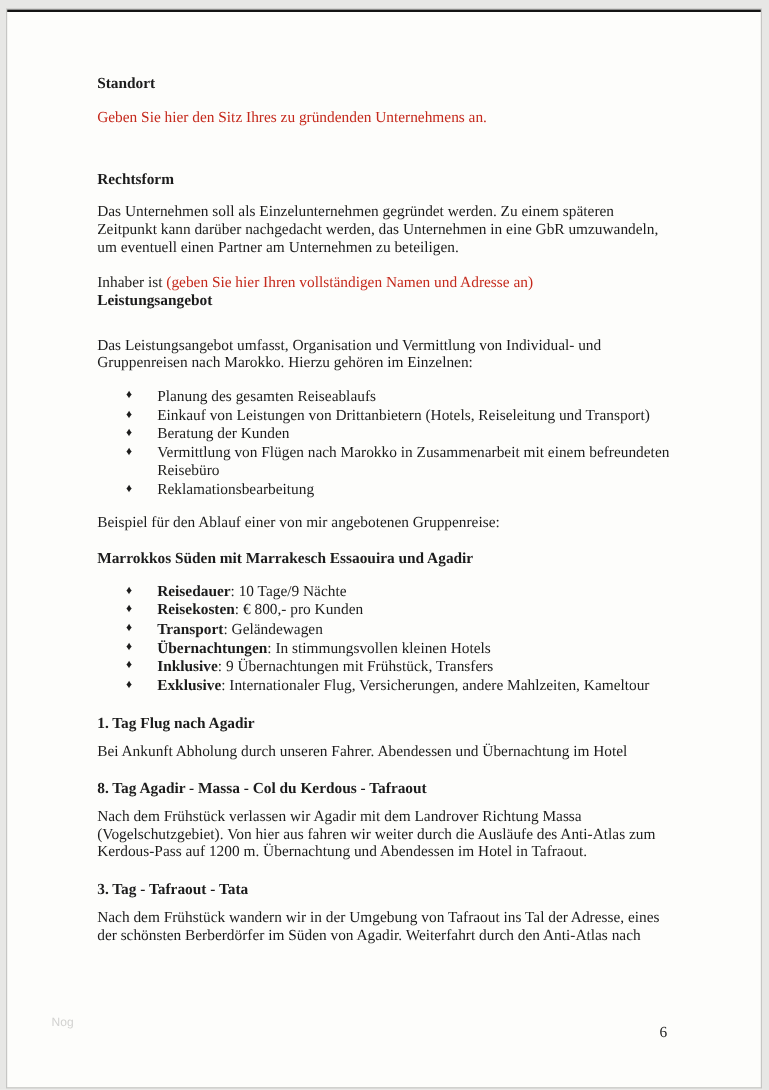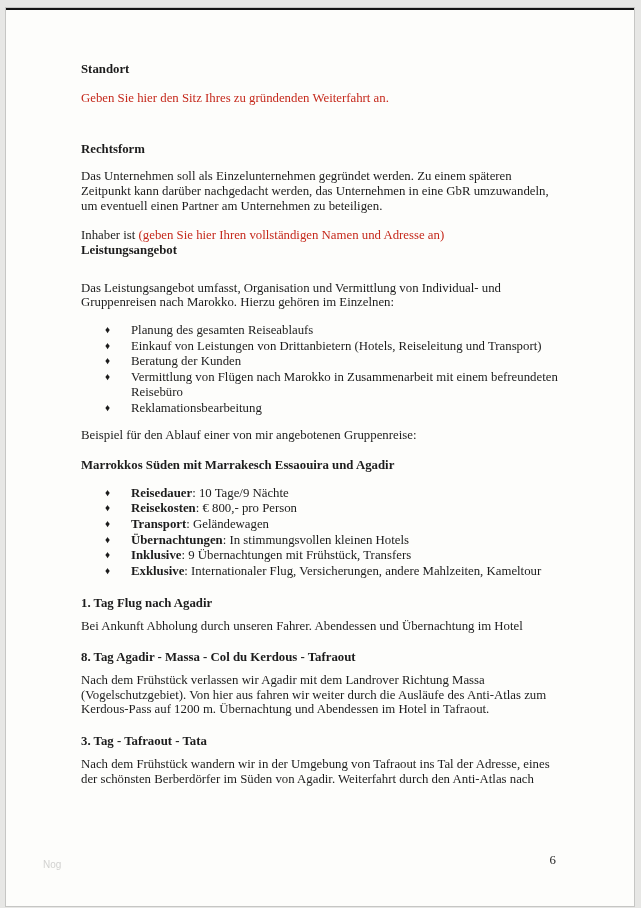--- a/index.html
+++ b/index.html
@@ -57,33 +57,33 @@
   .page-number {
     position: absolute;
     right: 78px;
     bottom: 38px;
     font-size: 12.8px;
     color: #1c1c1c;
   }
   .watermark {
     position: absolute;
     left: 37px;
-    bottom: 36px;
+    bottom: 48px;
     font-size: 10px;
     color: #d2d2d0;
     font-family: "Liberation Sans", sans-serif;
   }
 </style>
 </head>
 <body>
 
 <div class="page">
 
   <h3>Standort</h3>
-  <p class="red mt-hint">Geben Sie hier den Sitz Ihres zu gründenden Weiterfahrt an.</p>
+  <p class="red mt-hint">Geben Sie hier den Sitz Ihres zu gründenden Unternehmens an.</p>
 
   <h3 class="mt-sect">Rechtsform</h3>
   <p class="mt-para">Das Unternehmen soll als Einzelunternehmen gegründet werden. Zu einem späteren Zeitpunkt kann darüber nachgedacht werden, das Unternehmen in eine GbR umzuwandeln, um eventuell einen Partner am Unternehmen zu beteiligen.</p>
   <p class="mt-line"><span>Inhaber ist </span><span class="red">(geben Sie hier Ihren vollständigen Namen und Adresse an)</span></p>
 
   <h3 class="mt-big">Leistungsangebot</h3>
   <p class="mt-intro">Das Leistungsangebot umfasst, Organisation und Vermittlung von Individual- und Gruppenreisen nach Marokko. Hierzu gehören im Einzelnen:</p>
 
   <ul class="diamond">
     <li>
@@ -111,21 +111,21 @@
   <p class="mt-list">Beispiel für den Ablauf einer von mir angebotenen Gruppenreise:</p>
   <p class="bold mt-line">Marrokkos Süden mit Marrakesch Essaouira und Agadir</p>
 
   <ul class="diamond">
     <li>
         <span class="bullet">♦</span>
         <span class="li-text"><span class="bold">Reisedauer</span><span>: 10 Tage/9 Nächte</span></span>
       </li>
     <li>
         <span class="bullet">♦</span>
-        <span class="li-text"><span class="bold">Reisekosten</span><span>: € 800,- pro Person</span></span>
+        <span class="li-text"><span class="bold">Reisekosten</span><span>: € 800,- pro Kunden</span></span>
       </li>
     <li>
         <span class="bullet">♦</span>
         <span class="li-text"><span class="bold">Transport</span><span>: Geländewagen</span></span>
       </li>
     <li>
         <span class="bullet">♦</span>
         <span class="li-text"><span class="bold">Übernachtungen</span><span>: In stimmungsvollen kleinen Hotels</span></span>
       </li>
     <li>

